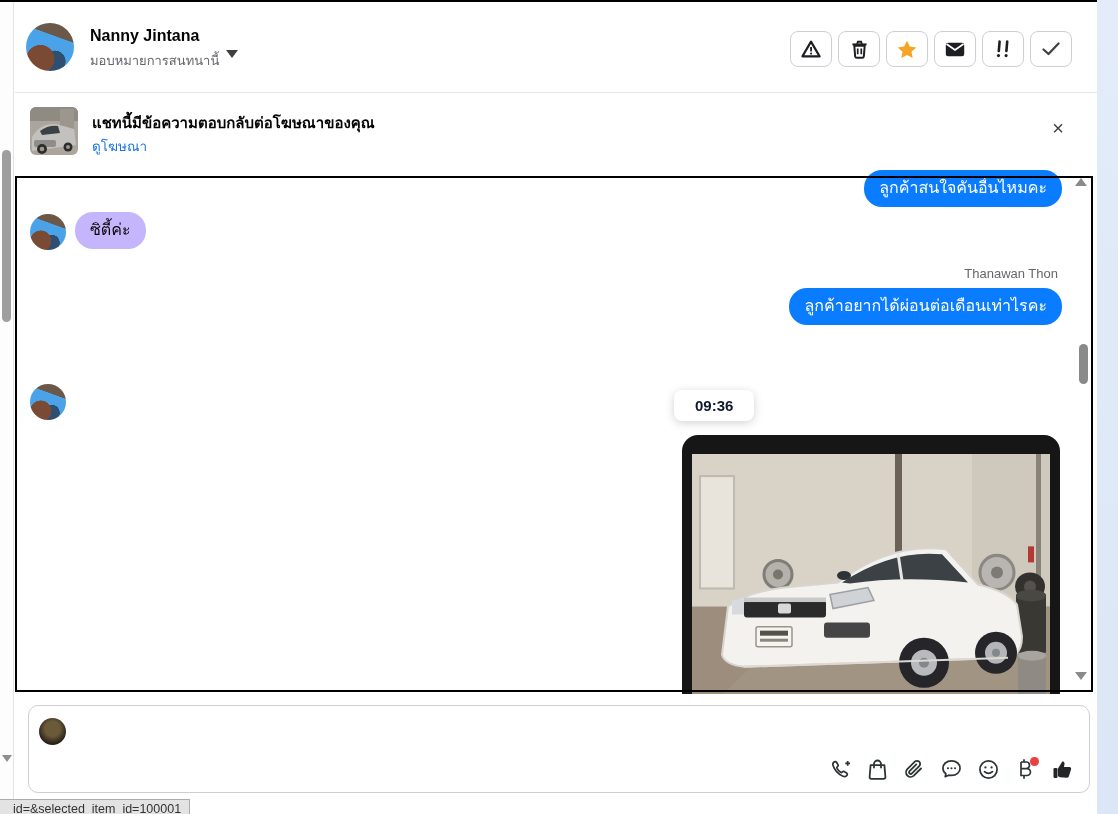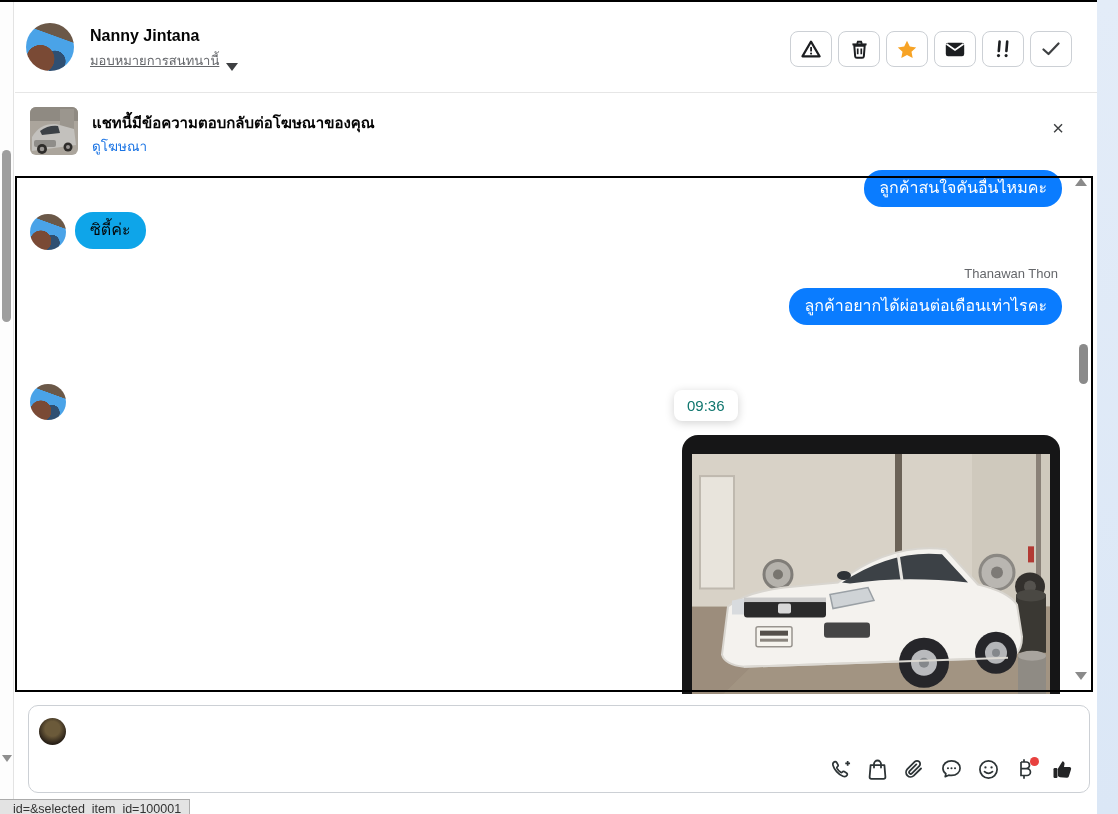--- a/index.html
+++ b/index.html
@@ -21,21 +21,21 @@
 
   
   .header { position:absolute; left:15px; top:2px; width:1082px; height:90px; background:#fff;padding-left:28px; }
   .avatar { border-radius:50%; overflow:hidden; position:absolute;
     background:
       radial-gradient(circle at 30% 75%, #7a4a35 0 28%, transparent 29%),
       radial-gradient(circle at 60% 80%, #2f4f72 0 22%, transparent 23%),
       linear-gradient(200deg, #6b5848 0 30%, #4aa3e8 31% 70%, #3b86c9 100%); }
   .header .avatar { left:11px; top:21px; width:48px; height:48px; }
   .contact-name { position:absolute; left:75px; top:25px; font-size:16px; font-weight:bold; color:#050505; }
-  .assign-row { position:absolute; left:75px; top:48px; font-size:13px; color:#65676b; display:flex; align-items:flex-end; gap:7px; cursor:pointer;text-decoration:underline; }
+  .assign-row { position:absolute; left:75px; top:48px; font-size:13px; color:#65676b; display:flex; align-items:flex-start; gap:7px; cursor:pointer; }
   .caret-down { width:0; height:0; border-left:6px solid transparent; border-right:6px solid transparent; border-top:8px solid #3e4042; }
   .header-actions { position:absolute; right:25px; top:29px; display:flex; gap:6px; }
   .icon-btn { width:42px; height:36px; border:1px solid #ccd0d5; border-radius:8px; background:#fff;
     display:flex; align-items:center; justify-content:center; cursor:pointer; }
   .icon-btn svg { display:block; }
 
   .divider { position:absolute; left:15px; top:92px; width:1082px; height:1px; background:#e6e6e6; }
 
   
   .ad-banner { position:absolute; left:15px; top:93px; width:1082px; height:80px; background:#fff; }
@@ -46,26 +46,26 @@
   .ad-close { position:absolute; right:33px; top:25px; font-size:20px; color:#3e4042; cursor:pointer; line-height:1; }
 
   
   .chat-layer { position:absolute; left:15px; top:168px; width:1078px; height:526px; overflow:hidden; background:#fff; }
   .chat-border-overlay { position:absolute; left:15px; top:176px; width:1078px; height:516px;
     border:2px solid #000; pointer-events:none; z-index:30; }
 
   .bubble { position:absolute; border-radius:18px; padding:7px 15px 8px; font-size:16px;
     white-space:nowrap; line-height:1.35; }
   .bubble-blue { background:#0a7cff; color:#fff; }
-  .bubble-gray { background:#0ea5e9; color:#050505; }
+  .bubble-gray { background:#c4b5fd; color:#050505; }
   .msg-avatar { width:36px; height:36px; }
   .sender-label { position:absolute; font-size:13px; color:#65676b; }
 
   .time-tooltip { position:absolute; left:659px; top:222px; background:#fff; border-radius:8px;
-    padding:7px 13px; font-size:15px; color:#0f766e; box-shadow:0 2px 10px rgba(0,0,0,.18); z-index:5; }
+    padding:7px 21px; font-size:15px; color:#0f172a; box-shadow:0 2px 10px rgba(0,0,0,.18); z-index:5;font-weight:bold; }
 
   .car-card { position:absolute; left:667px; top:267px; width:378px; height:280px;
     background:#161617; border-radius:16px 16px 0 0; z-index:4; }
   .car-photo { position:absolute; left:10px; top:19px; right:10px; bottom:-10px; overflow:hidden; background:#d7d1c6; }
   .car-photo svg { display:block; width:100%; height:100%; }
 
   
   .chat-scrollbar { position:absolute; right:4px; top:10px; width:14px; height:506px; z-index:10; }
   .chat-up { position:absolute; right:2px; top:0; width:0; height:0;
     border-left:6px solid transparent; border-right:6px solid transparent; border-bottom:8px solid #8a8a8a; }

